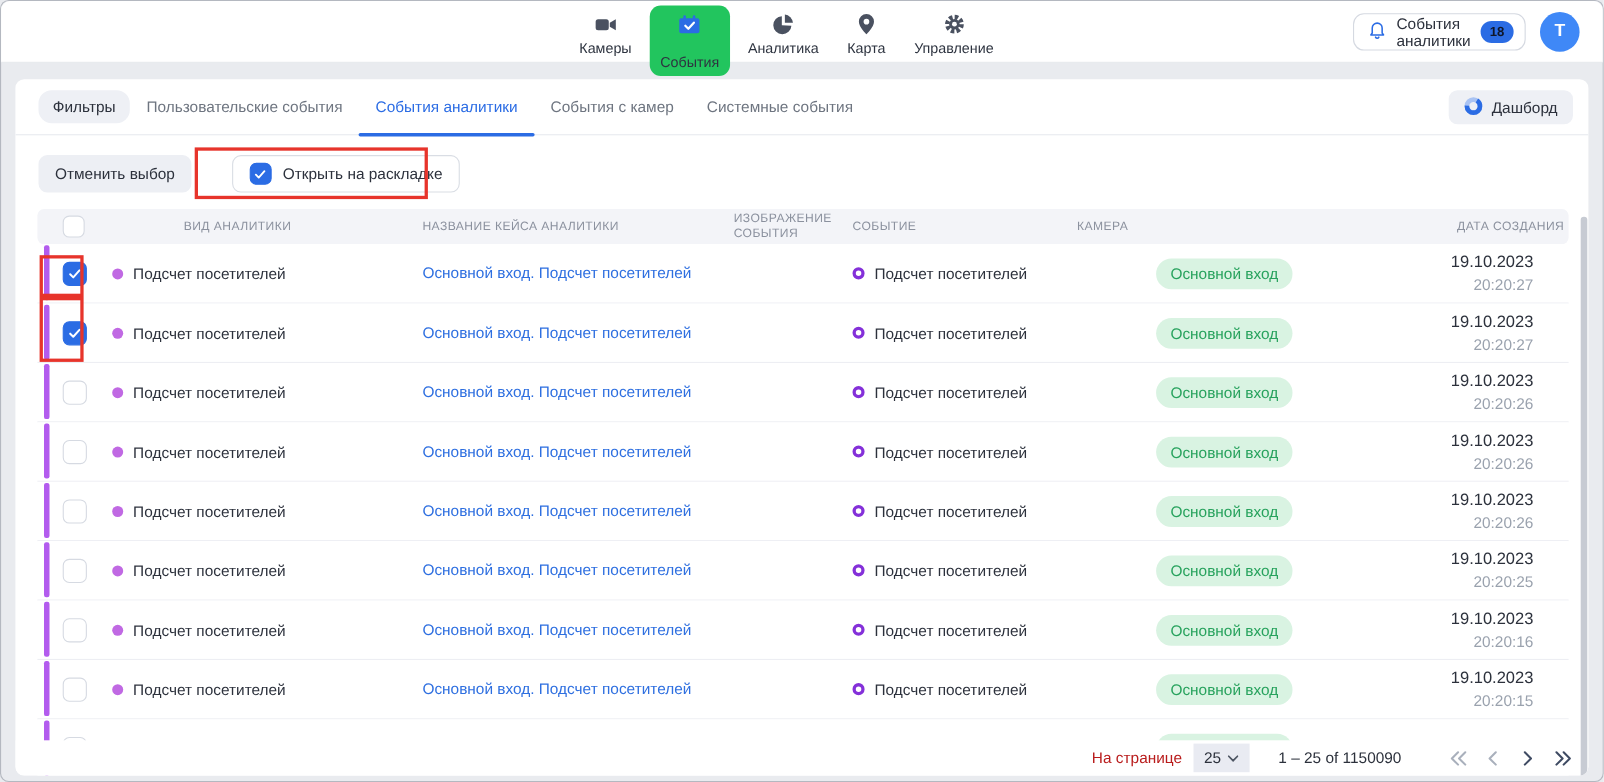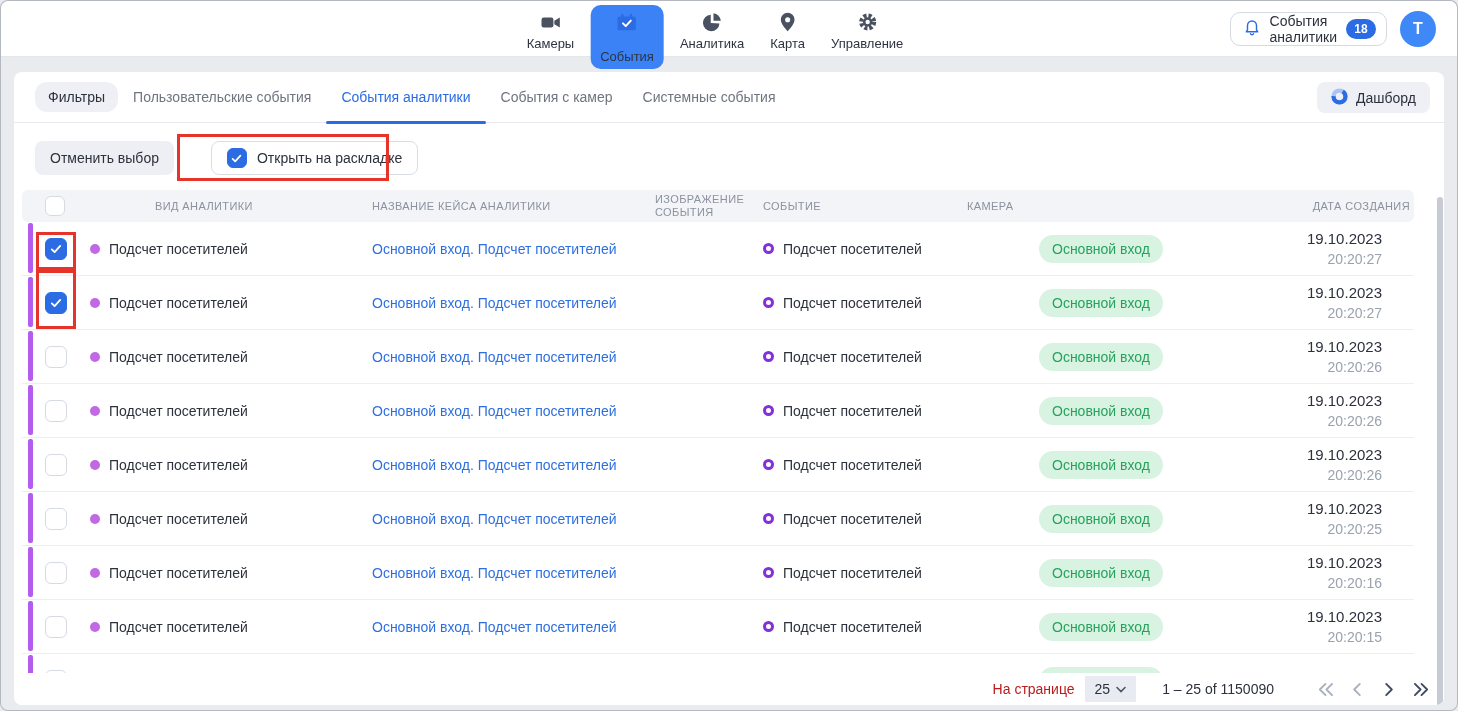--- a/index.html
+++ b/index.html
@@ -7,28 +7,28 @@
   body { font-family:"Liberation Sans", sans-serif; background:#e9ebef; position:relative;
          overflow:hidden; border-radius:8px; box-shadow: inset 0 0 0 1px #b4b8c0; }
 
   
   .topbar { position:absolute; top:1px; left:1px; right:1px; height:56px; background:#fff;
             border-bottom:1px solid #e3e6ea; border-radius:8px 8px 0 0; }
   .main-nav { position:absolute; left:50%; top:4px; transform:translateX(calc(-50% - 14px));
               display:flex; align-items:flex-start; gap:6px;text-align:right; }
   .nav-item { display:flex; flex-direction:column; align-items:center; gap:3px;
               padding:6px 10px 5px; border-radius:10px; cursor:pointer; }
-  .nav-item.active { background:#3b82f6;gap:16px; }
+  .nav-item.active { background:#22c55e;gap:16px; }
   .nav-item .lbl { font-size:13px; color:#2e3440; white-space:nowrap; }
   .nav-item svg { display:block; }
   .topbar-right { position:absolute; right:0; top:0; height:56px; }
   .notif-btn { position:absolute; right:70px; top:11px; height:34px; display:flex; align-items:center;
                gap:9px; padding:0 10px 0 12px; background:#fff; border:1px solid #d5d9e1; border-radius:10px; cursor:pointer; }
   .notif-btn .lbl { font-size:14px; color:#2c313c; }
-  .notif-badge { min-width:30px; height:20px; border-radius:10px; background:#2b6ce4; color:#ffffff;
+  .notif-badge { min-width:30px; height:20px; border-radius:10px; background:#2b6ce4; color:#0f172a;
                  font-size:12px; font-weight:bold; display:flex; align-items:center; justify-content:center; padding:0 7px; }
   .avatar { position:absolute; right:21px; top:10px; width:36px; height:36px; border-radius:50%;
             background:#3f88f7; color:#fff; font-size:16px; font-weight:bold;
             display:flex; align-items:center; justify-content:center; cursor:pointer; }
 
   
   .card { position:absolute; left:14px; top:72px; width:1430px; height:633px; background:#fff;
           border-radius:8px; overflow:hidden; }
 
   
@@ -55,21 +55,21 @@
 
   
   .cb { width:22px; height:22px; border-radius:6px; border:1.5px solid #d6dae2; background:#fff;
         display:flex; align-items:center; justify-content:center; flex:0 0 auto; cursor:pointer; }
   .cb svg { display:none; }
   .cb.checked { background:#2b6ce4; border-color:#2b6ce4; }
   .cb.checked svg { display:block; }
   .cb.small { width:20px; height:20px; }
 
   
-  .table { position:absolute; left:8px; top:118px; width:1392px; }
+  .table { position:absolute; left:20px; top:118px; width:1392px; }
   .tr { display:grid; grid-template-columns:68px 282px 283px 108px 204px 323px 124px; align-items:center; }
   .thead { height:32px; background:#f3f4f8; border-radius:6px; color:#8b919e; font-size:11px;
            letter-spacing:.4px; }
   .thead .th { line-height:13px; }
   .th-type { padding-left:65px; }
   .th-date { text-align:right; padding-right:4px; }
   .row { height:54px; position:relative; border-bottom:1px solid #edeef3; background:#fff; }
   .row .newbar { position:absolute; left:6px; top:1px; bottom:2px; width:5px; background:#b35cee; border-radius:2px; }
   .cell-cb { padding-left:23px; }
   .cell-type { display:flex; align-items:center; gap:9px; font-size:14px; color:#2c313c; }

